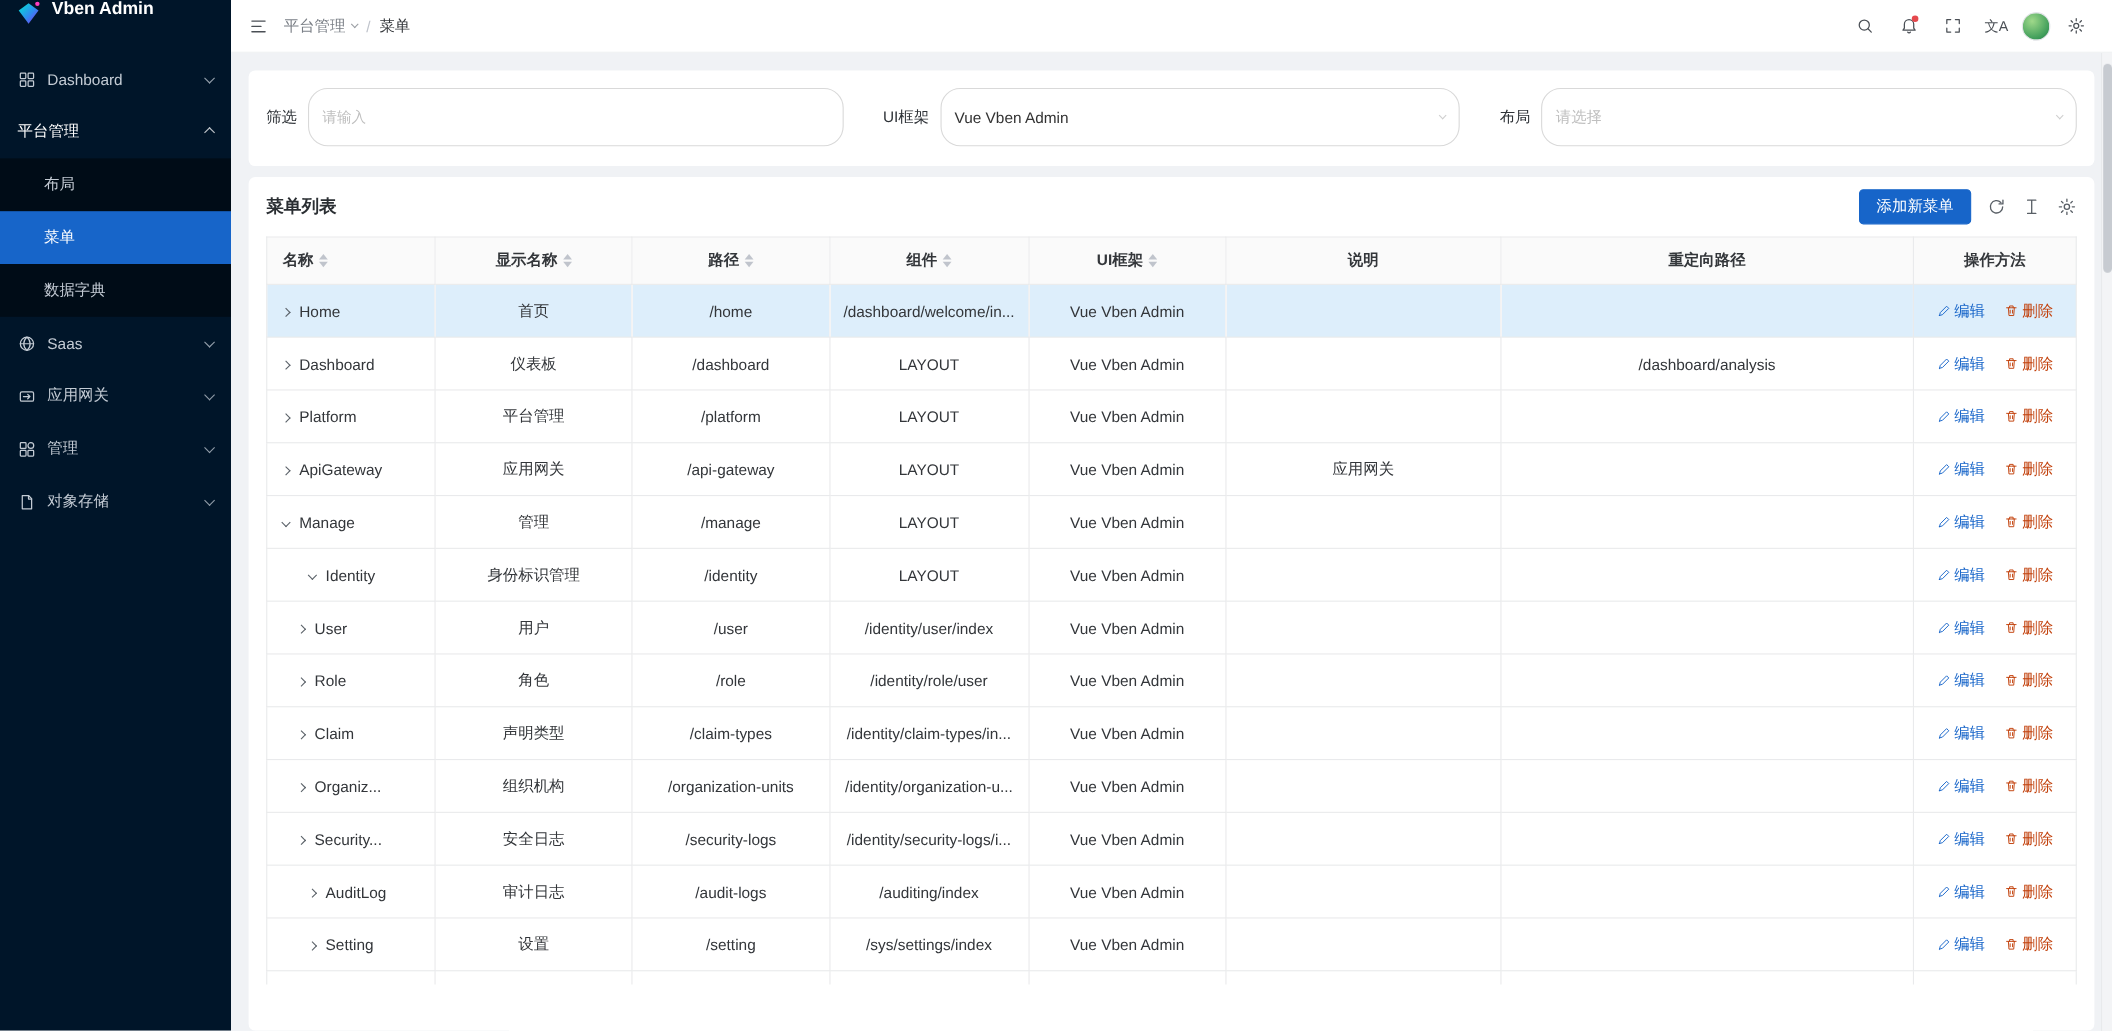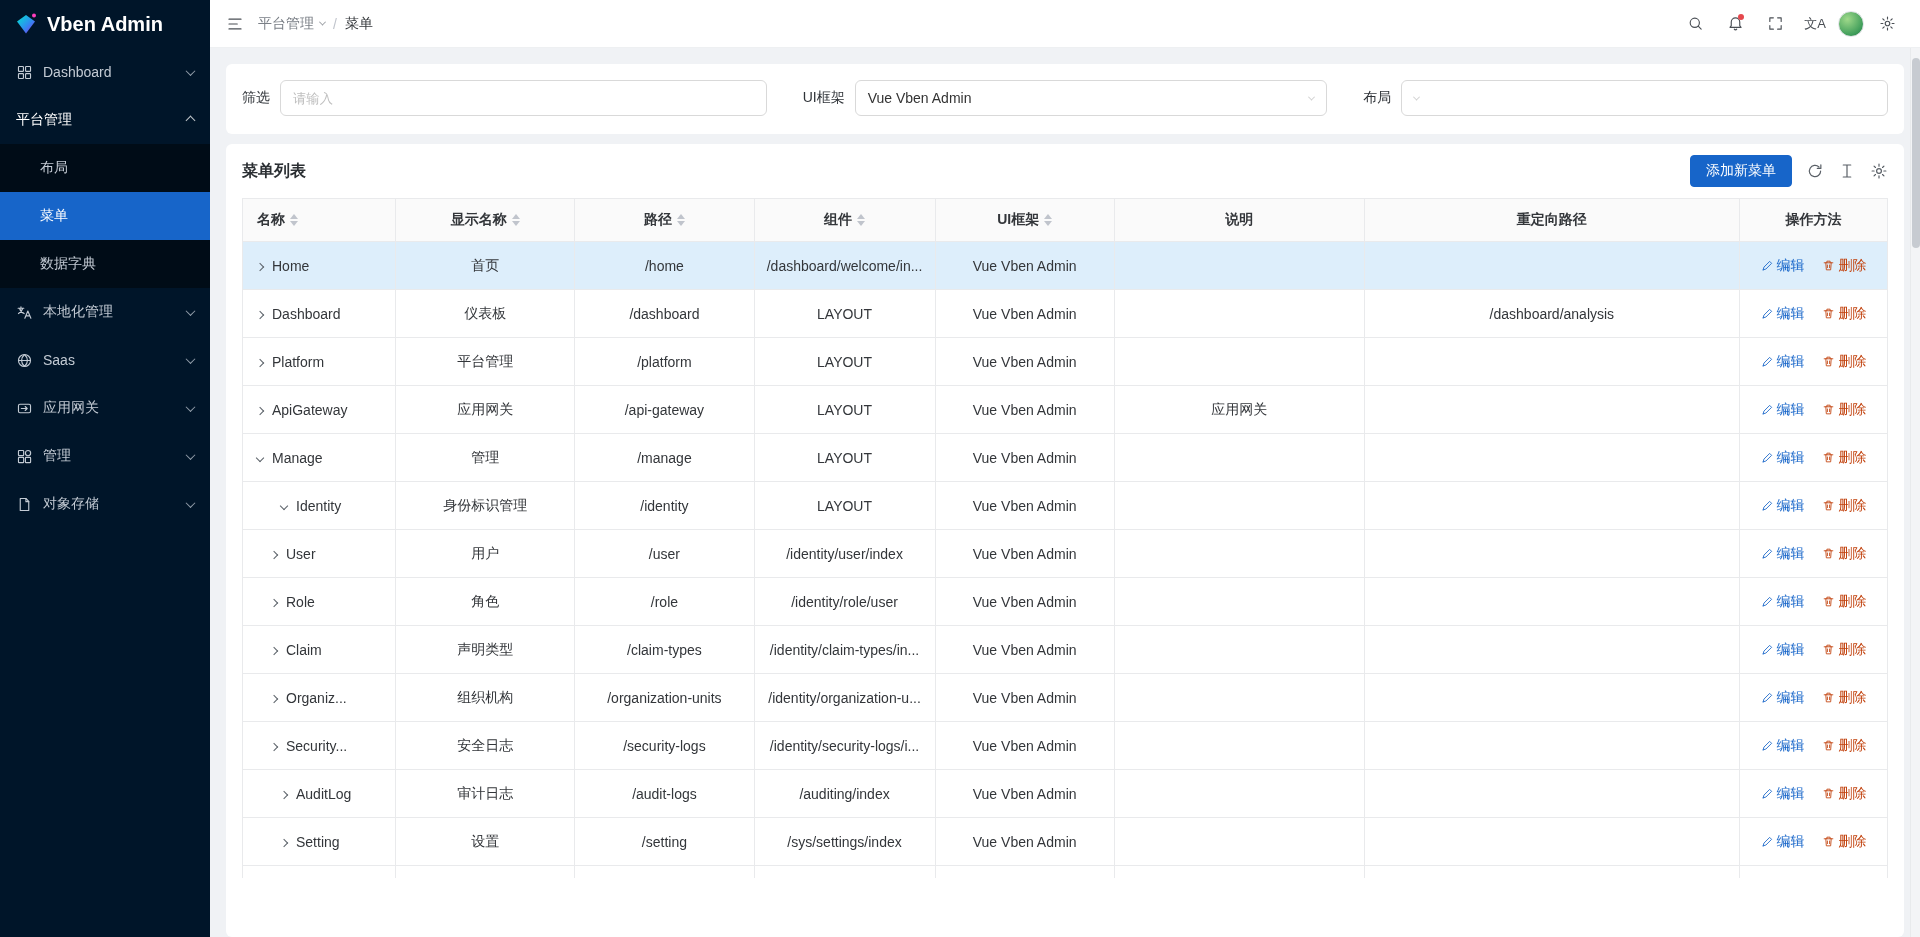--- a/index.html
+++ b/index.html
@@ -2,21 +2,21 @@
 <html><head>
 <meta charset="utf-8">
 <style>
   html,body{margin:0;padding:0;width:1920px;height:937px;overflow:hidden;
     font-family:"Liberation Sans","DejaVu Sans",sans-serif;font-size:14px;color:#333;background:#f0f2f5;}
   *{box-sizing:border-box}
   .app{display:flex;width:100%;height:100%}
 
   
   .sidebar{width:210px;min-width:210px;background:#001529;color:#c3cbd4;display:flex;flex-direction:column;z-index:5}
-  .logo{height:48px;display:flex;align-items:center;gap:9px;padding:0 14px;color:#fff;font-weight:bold;font-size:20px;cursor:pointer}
+  .logo{height:48px;display:flex;align-items:flex-start;gap:9px;padding:0 14px;color:#fff;font-weight:bold;font-size:16px;cursor:pointer}
   .mi{height:48px;display:flex;align-items:center;gap:10px;padding:0 16px;cursor:pointer;font-size:14px;color:#c3cbd4}
   .mi .mi-label{flex:1;white-space:nowrap}
   .mi.section{color:#fff}
   .smi{height:48px;display:flex;align-items:center;padding-left:40px;background:#000c17;cursor:pointer;color:#c3cbd4;font-size:14px}
   .smi.selected{background:#1765c9;color:#fff}
   .mi-icon{display:inline-flex;width:17px;height:17px}
   .mi-icon svg, .tb-icon svg, .tool svg{width:100%;height:100%}
   .chev{display:inline-block;width:7px;height:7px;border-right:1.5px solid currentColor;border-bottom:1.5px solid currentColor;opacity:.75}
   .chev.down{transform:rotate(45deg) translate(-1px,-1px)}
   .chev.up{transform:rotate(-135deg)}
@@ -36,21 +36,21 @@
   .dot{position:absolute;top:7px;right:8px;width:6px;height:6px;border-radius:50%;background:#e5484d}
   .glyph{font-size:13px;color:#4a4f55}
   .avatar{width:26px;height:26px;border-radius:50%;background:radial-gradient(circle at 35% 30%,#9fd98a,#3f9d5a 70%,#2a6f44);border:1px solid #e2e4e8;cursor:pointer}
 
   
   .card{background:#fff;border-radius:6px}
   .filter-card{margin:16px 16px 0;padding:16px 16px 18px}
   .filter-row{display:flex;gap:36px}
   .ffield{flex:1;display:flex;align-items:center;min-width:0}
   .flabel{margin-right:10px;white-space:nowrap;color:#2f3338}
-  .control{flex:1;height:36px;border:1px solid #d9d9d9;border-radius:6px;display:flex;align-items:center;padding:17px 12px;background:#fff;cursor:pointer;min-width:0}
+  .control{flex:1;height:53px;border:1px solid #d9d9d9;border-radius:18px;display:flex;align-items:center;padding:17px 12px;background:#fff;cursor:pointer;min-width:0}
   .control .val{flex:1;color:#333}
   .control .ph{flex:1;color:#bfbfbf}
   .control .chev{color:#bfbfbf}
   input.control{cursor:text;color:#333}
   input.control::placeholder{color:#bfbfbf}
   .filter-actions{display:flex;justify-content:flex-end;gap:12px;margin-top:13px}
   .btn{height:32px;padding:0 15px;border-radius:4px;border:1px solid #d9d9d9;background:#fff;color:#2f3338;font-size:14px;cursor:pointer;display:inline-flex;align-items:center;justify-content:center;font-family:inherit}
   .btn.primary{background:#1765c9;border-color:#1765c9;color:#fff}
 
   
@@ -128,30 +128,20 @@
       <div class="smi">
         <span>布局</span>
       </div>
       <div class="smi selected">
         <span>菜单</span>
       </div>
       <div class="smi">
         <span>数据字典</span>
       </div>
 
-      <div class="mi">
-        <span class="mi-icon">
-          <svg viewBox="0 0 24 24">
-              <path d="M3 6h8M7 4v2M9.5 6c-.8 3.2-3 5.9-6 7.5M5 6c1 3.5 3.4 6.2 6.5 7.5"></path>
-              <path d="m12.5 20 4.2-10 4.3 10M13.9 16.8h5.7"></path>
-            </svg>
-        </span>
-        <span class="mi-label">本地化管理</span>
-        <span class="chev down"></span>
-      </div>
 
       <div class="mi">
         <span class="mi-icon">
           <svg viewBox="0 0 24 24">
               <circle cx="12" cy="12" r="8.5"></circle>
               <path d="M3.5 12h17M12 3.5c-5.5 5-5.5 12 0 17M12 3.5c5.5 5 5.5 12 0 17"></path>
             </svg>
         </span>
         <span class="mi-label">Saas</span>
         <span class="chev down"></span>
@@ -251,20 +241,21 @@
         <div class="ffield">
           <span class="flabel">UI框架</span>
           <div class="control">
             <span class="val">Vue Vben Admin</span>
             <span class="chev down tiny"></span>
           </div>
         </div>
         <div class="ffield">
           <span class="flabel">布局</span>
           <div class="control">
+            <span class="ph">请选择</span>
             <span class="chev down tiny"></span>
           </div>
         </div>
       </div>
     </section>
 
     <section class="card table-card">
       <div class="table-bar">
         <div class="table-title">菜单列表</div>
         <div class="table-tools">

